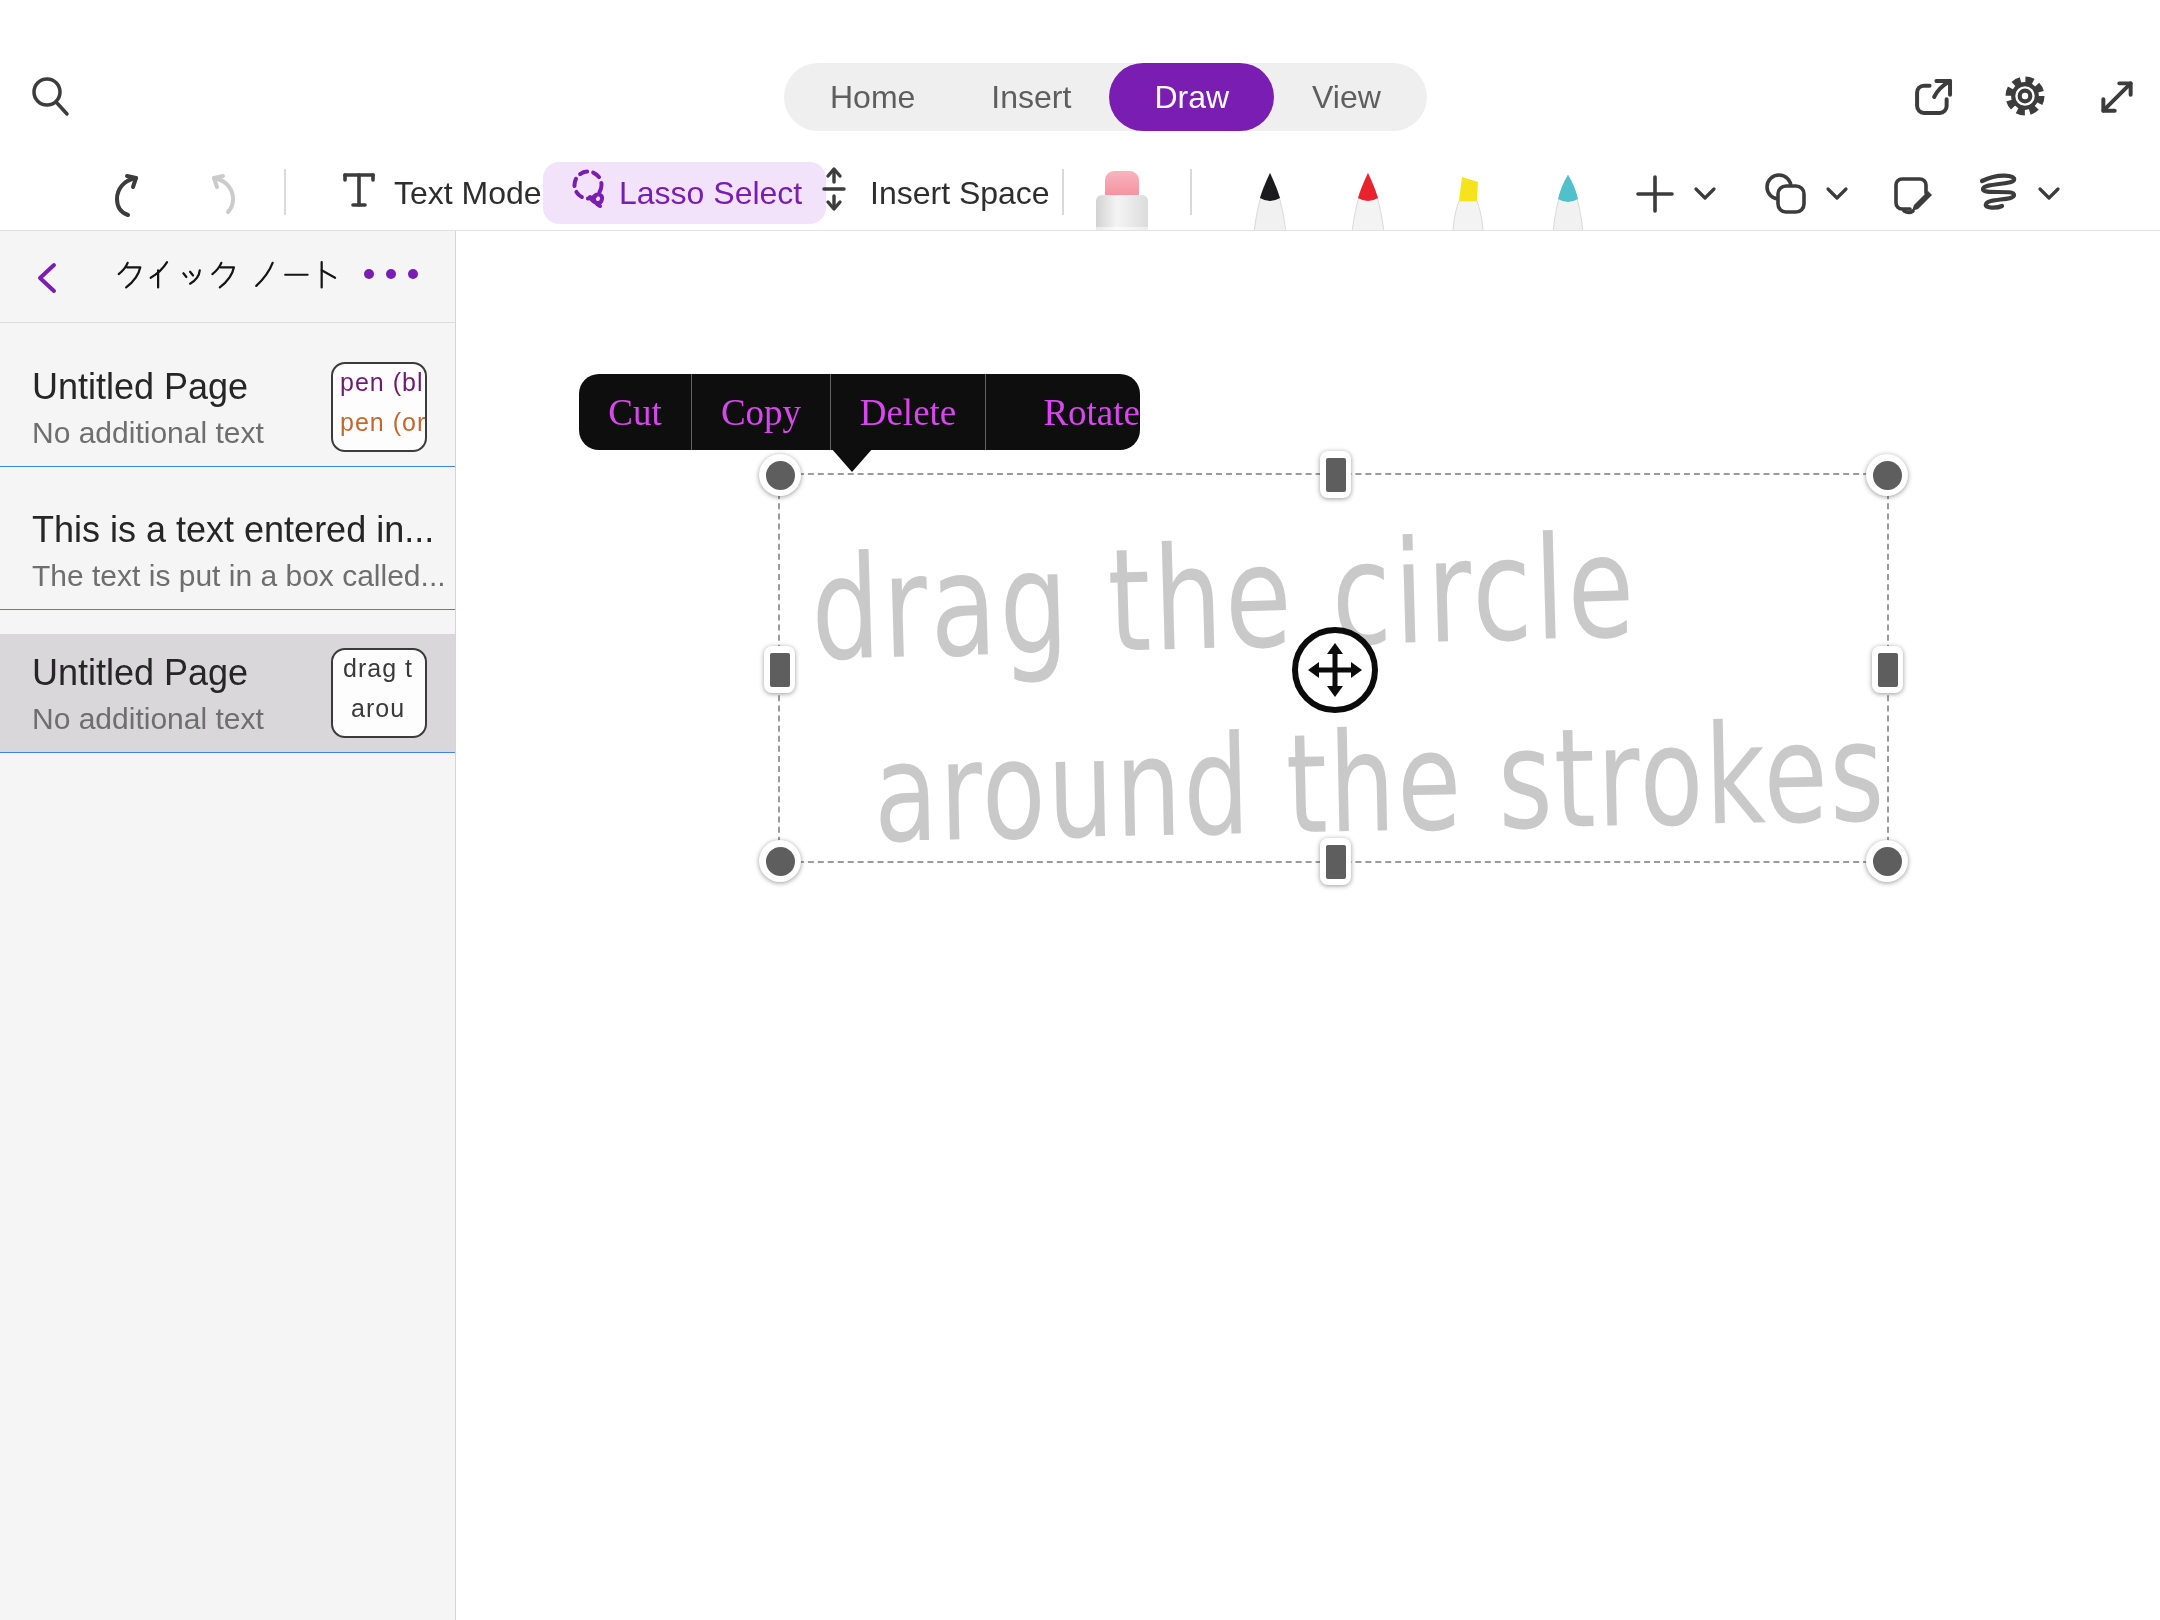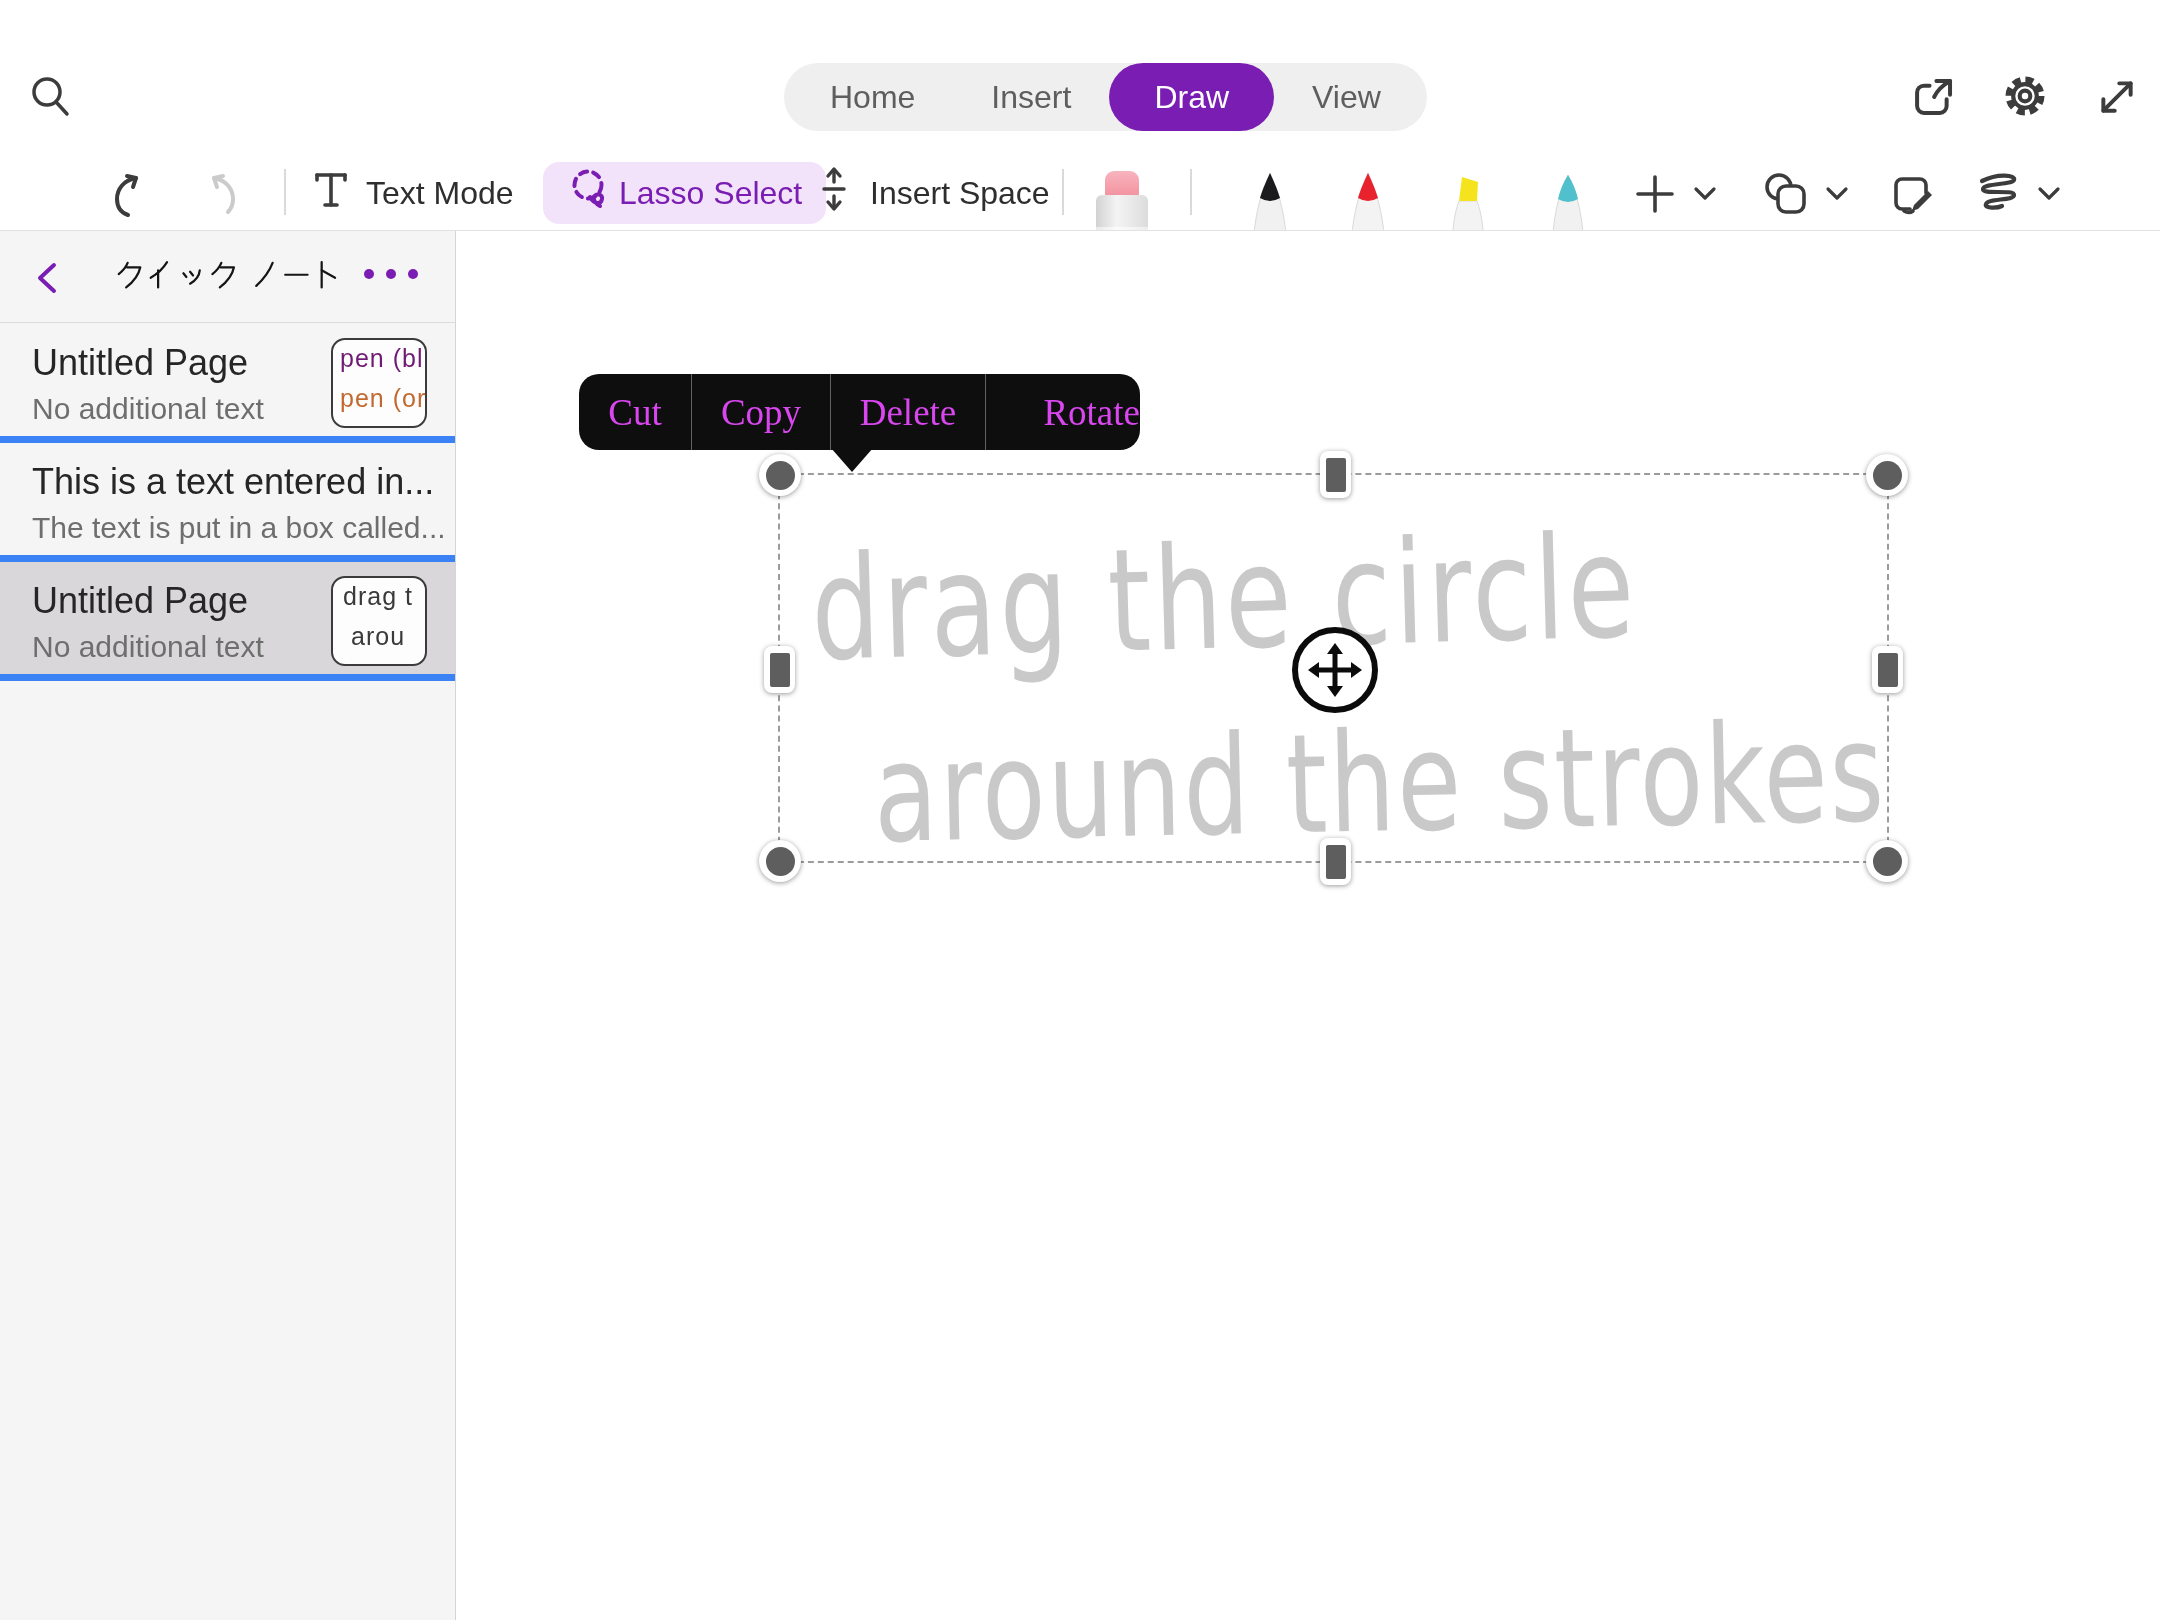--- a/index.html
+++ b/index.html
@@ -51,21 +51,21 @@
   .content{position:absolute;left:0;top:231px;width:2160px;height:1389px;}
   .sidebar{position:absolute;left:0;top:0;width:456px;height:1389px;background:var(--sidebar-bg);
            border-right:1.5px solid #D6D5D6;}
   .sb-header{position:absolute;left:0;top:0;width:100%;height:92px;border-bottom:1px solid #DCDBDC;}
   .back-btn{left:34px;top:30px;}
   .sb-title{position:absolute;left:50%;top:28px;transform:translateX(-50%);}
   .sr-only{position:absolute;width:1px;height:1px;overflow:hidden;clip:rect(0 0 0 0);white-space:nowrap;}
   .more-btn{left:362px;top:36px;}
 
   .page-list{position:absolute;left:0;top:93px;width:100%;}
-  .page-item{position:relative;width:100%;height:119px;border-bottom:7px solid #3b82f6;cursor:pointer;}
+  .page-item{position:relative;width:100%;height:119px;border-bottom:1px solid #3b82f6;cursor:pointer;margin-top:24px;}
   .page-item.selected{background:var(--selected-row);}
   .pi-title{position:absolute;left:32px;top:18px;font-size:36px;color:#262626;white-space:nowrap;}
   .pi-sub{position:absolute;left:32px;top:68px;font-size:30px;color:#6E6E6E;white-space:nowrap;}
   .thumb{position:absolute;right:28px;top:14px;width:96px;height:90px;background:#FDFDFD;
          border:2px solid #3B3B3B;border-radius:14px;overflow:hidden;}
   .thumb .t1,.thumb .t2{position:absolute;font-size:25px;white-space:nowrap;letter-spacing:1px;}
   .thumb .t1{left:7px;top:4px;}
   .thumb .t2{left:7px;top:44px;}
   .thumb.ink1 .t1{color:#701a75;}
   .thumb.ink1 .t2{color:#C2692F;}
@@ -160,21 +160,21 @@
       </svg>
     </button>
     <button class="iconbtn" style="left:196px;top:16px;">
       <svg width="48" height="48" viewBox="0 0 48 48" fill="none" stroke="#CBCBCB" stroke-width="4" stroke-linecap="round" stroke-linejoin="round">
         <path d="M18 7 C30 9 37 18 37 28 C37 34 35 38 32 41"></path>
           <polyline points="27,5 18,7 21,16"></polyline>
       </svg>
     </button>
     <span class="vdiv" style="left:284px;"></span>
 
-    <button class="toolbtn" style="left:310px;align-items:center;">
+    <button class="toolbtn" style="left:338px;align-items:center;">
       <span>
         <svg width="42" height="44" viewBox="0 0 42 44" fill="none" stroke="#3C3C3C" stroke-width="3.6" stroke-linecap="round">
           <line x1="7" y1="8" x2="35" y2="8"></line>
             <line x1="7" y1="8" x2="7" y2="13"></line>
             <line x1="35" y1="8" x2="35" y2="13"></line>
           <line x1="21" y1="8" x2="21" y2="38"></line>
             <line x1="15" y1="38" x2="27" y2="38"></line>
         </svg>
       </span>
       <span>Text Mode</span>

